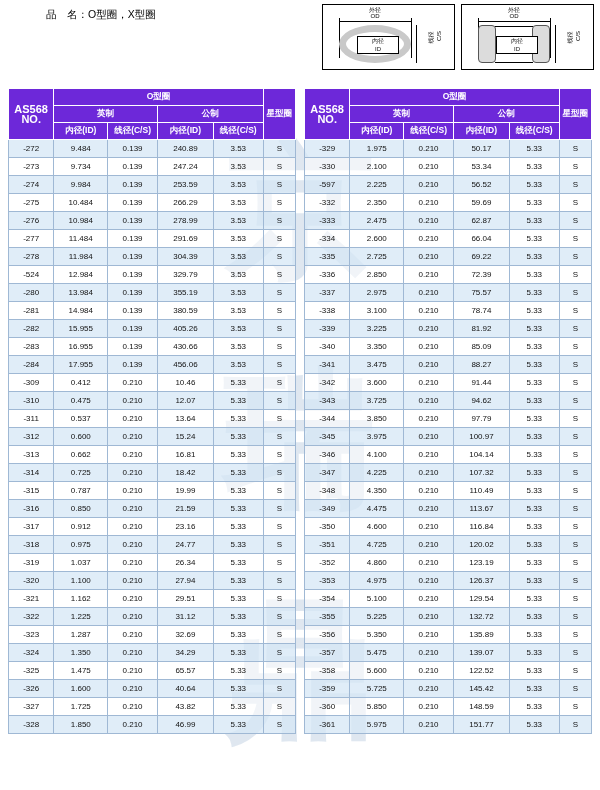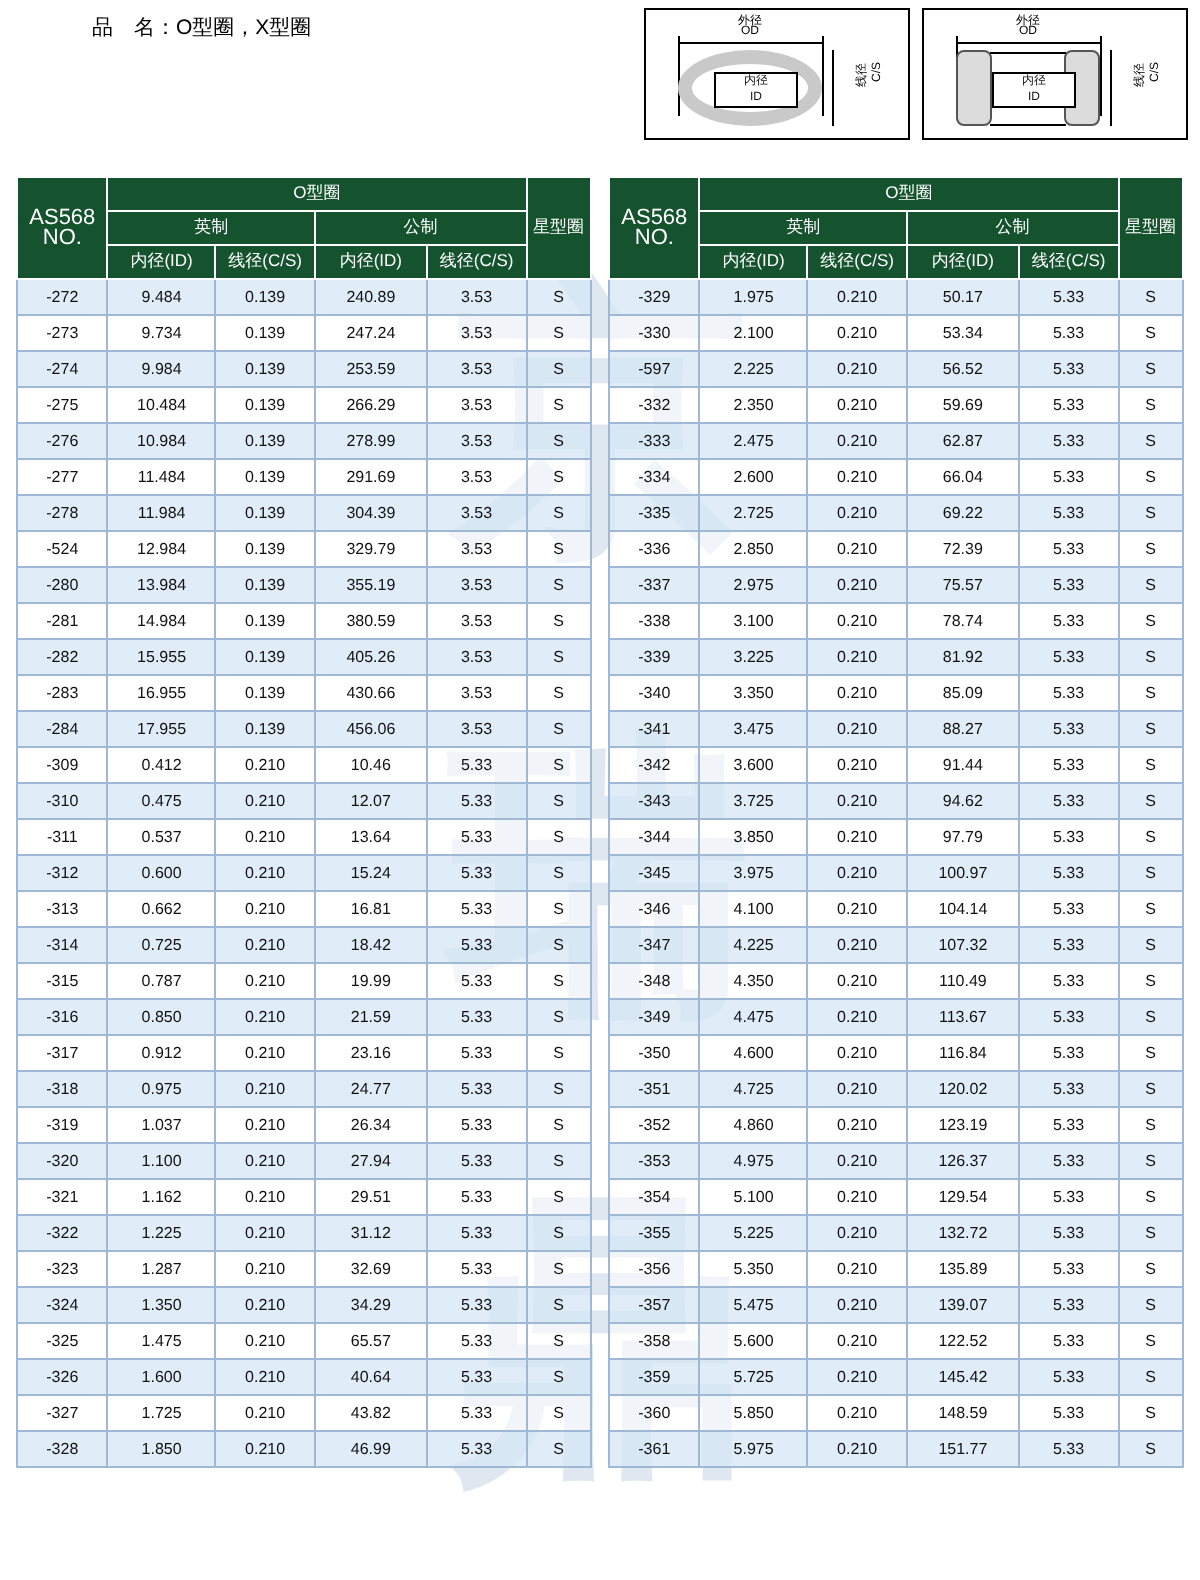--- a/index.html
+++ b/index.html
@@ -84,25 +84,25 @@
   th,td{
     border:1px solid #9fb8d4;
     font-size:8px;
     text-align:center;
     height:17px;
     padding:0;
     color:#111;
     white-space:nowrap;
   }
   thead th{
-    background:#14532d;
+    background:#6d28d9;
     color:#ffffff;
     border:1px solid #ffffff;
     font-size:8.5px;
-    font-weight:normal;
+    font-weight:bold;
     height:16px;
     text-align:center;
   }
   thead th.as568{
     font-size:11px;
     line-height:10px;
   }
   tbody tr.alt td{
     background:rgba(214,231,245,0.75);
   }

